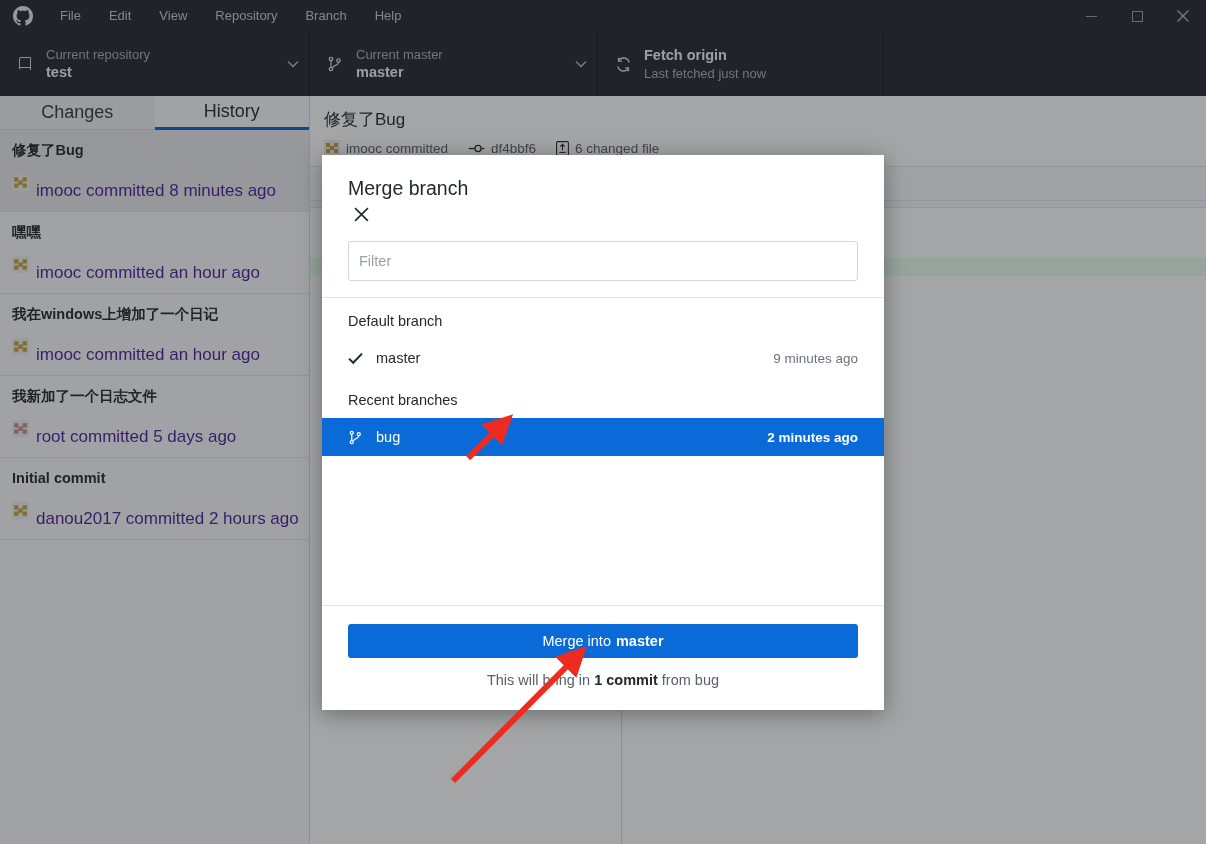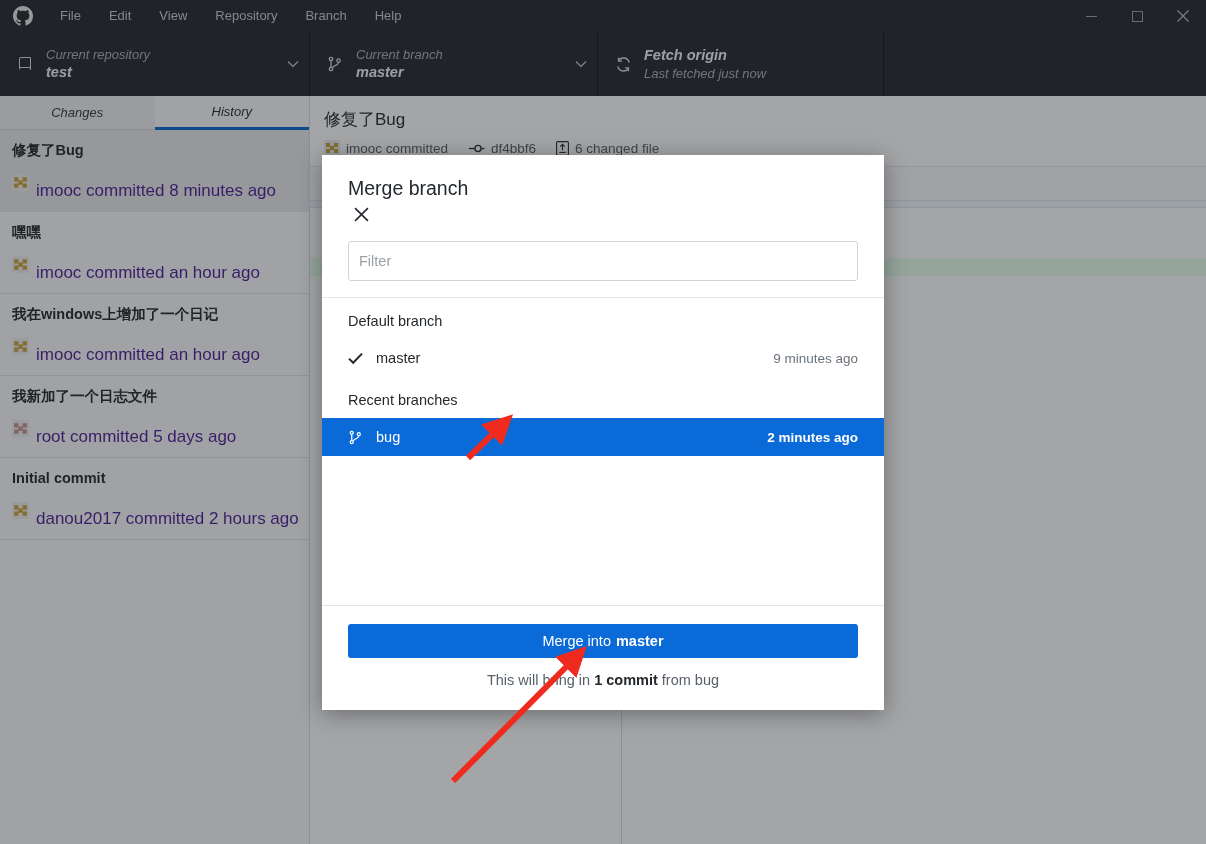--- a/index.html
+++ b/index.html
@@ -64,21 +64,21 @@
   .tb-repo { width: 310px; }
   .tb-branch { width: 288px; }
   .tb-fetch { width: 286px; }
   .tb-rest { flex: 1; border-right: none; }
   .tb-icon {
     width: 22px; min-width: 22px;
     display: flex; align-items: center; justify-content: center;
     margin-right: 10px;
     color: #d6dade;
   }
-  .tb-text { display: flex; flex-direction: column; justify-content: center; flex: 1; min-width: 0; font-style: italic;}
+  .tb-text { display: flex; flex-direction: column; justify-content: center; flex: 1; min-width: 0;}
   .tb-label { color: #a8b0b6; font-size: 13px; line-height: 17px; white-space: nowrap; }
   .tb-value { color: #f2f4f6; font-size: 14.5px; font-weight: bold; line-height: 19px; white-space: nowrap; }
   .tb-caret {
     margin-left: auto;
     color: #b8bfc4;
     font-size: 10px;
     padding-left: 6px;
   }
 
   
@@ -93,26 +93,25 @@
   .sidebar {
     width: 310px; height: 748px;
     background: #f6f8fa;
     border-right: 1px solid #d8dade;
     display: flex; flex-direction: column;
   }
   .tabs { display: flex; height: 34px; background: #f0f1f3; }
   .tab {
     flex: 1;
     display: flex; align-items: center; justify-content: center;
-    font-size: 13px;
+    font-size: 18px;
     color: #36383b;
     border-bottom: 1px solid #d8dade;
     background: #f0f1f3;
     cursor: default;
-    font-style: italic;
   }
   .tab.active {
     background: #fafbfc;
     border-bottom: 3px solid #0366d6;
     color: #24292e;
   }
   .commit-list { flex: 1; overflow: hidden; background: #fafbfc; }
   .commit-row {
     padding: 10px 12px 12px 12px;
     border-bottom: 1px solid #e3e5e8;
@@ -351,21 +350,21 @@
       <div class="tb-icon">
         <svg width="16" height="16" viewBox="0 0 16 16" fill="none" stroke="#d6dade" stroke-width="1.3">
           <circle cx="4" cy="3" r="1.7"></circle>
             <circle cx="4" cy="13" r="1.7"></circle>
             <circle cx="11.5" cy="4.5" r="1.7"></circle>
           <path d="M4 4.8 V11.2"></path>
             <path d="M11.5 6.3 C11.5 9.5 8 8.5 5.6 11.5"></path>
         </svg>
       </div>
       <div class="tb-text">
-        <div class="tb-label">Current branch</div>
+        <div class="tb-label">Current master</div>
         <div class="tb-value">master</div>
       </div>
       <div class="tb-caret">
         <svg width="12" height="8" viewBox="0 0 12 8">
             <path d="M1 1.5 L6 6.5 L11 1.5" stroke="#b8bfc4" stroke-width="1.4" fill="none"></path>
           </svg>
       </div>
     </div>
 
     <div class="tb-cell tb-fetch">

